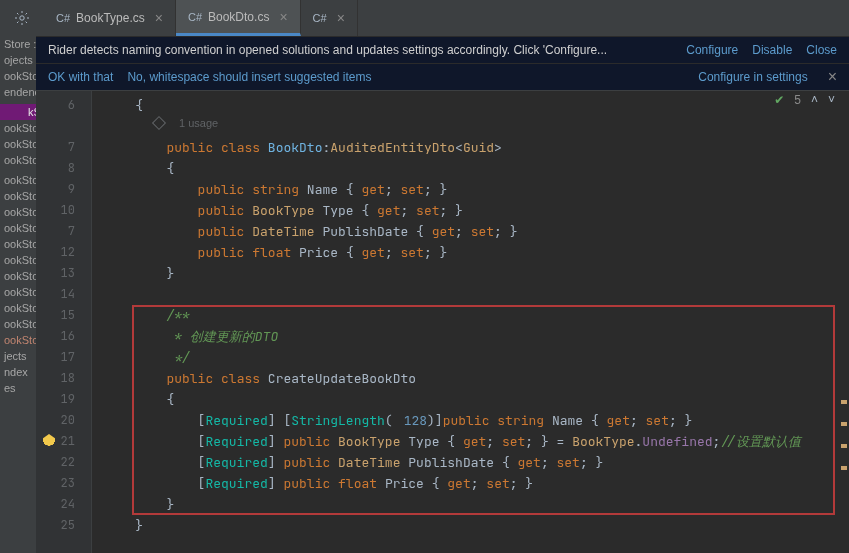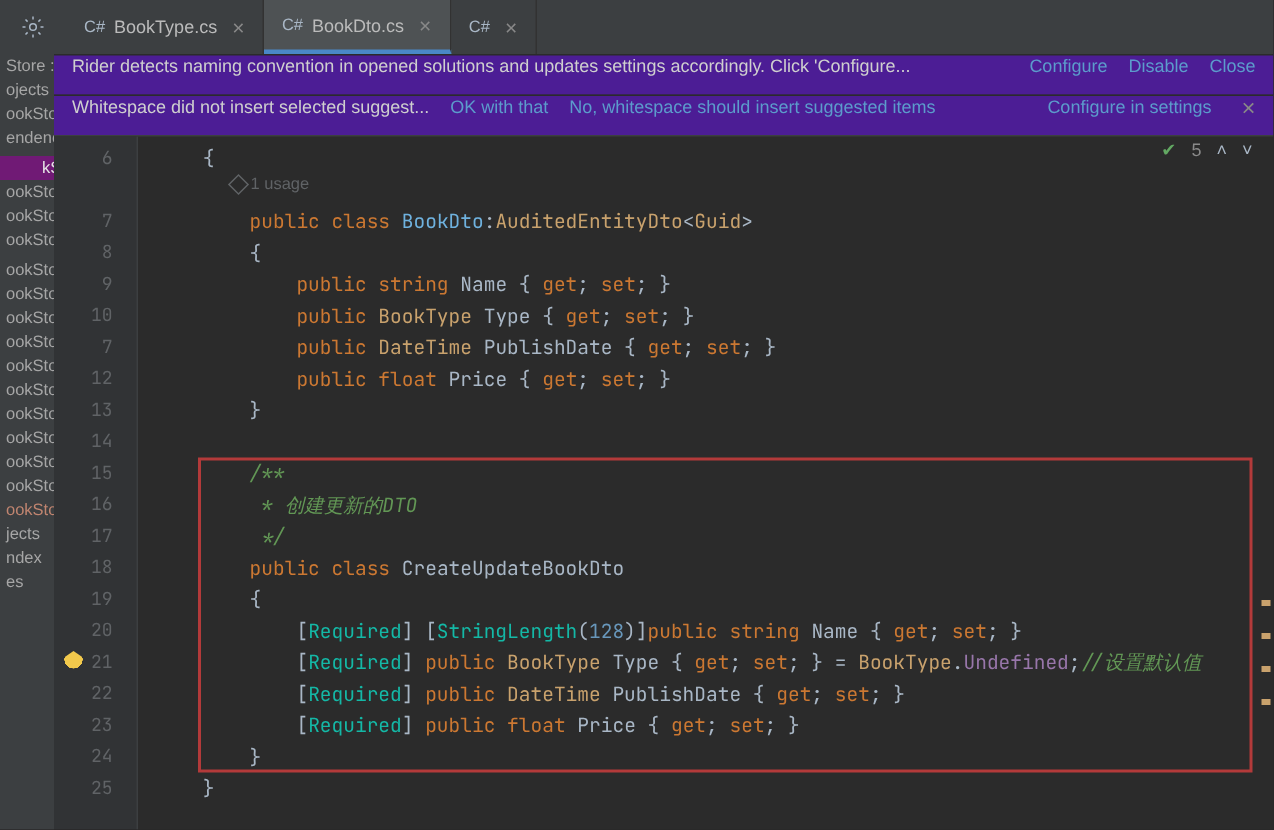--- a/index.html
+++ b/index.html
@@ -38,23 +38,23 @@
   }
   .tab.active { background:#4e5254; border-bottom: 3px solid #4a88c7; }
   .tab .cs-badge {
     color: #a9b7c6; font-size: 11px; font-weight: 400;
     display:inline-flex; align-items:center; gap:3px;
   }
   .tab .close { color: #888; font-size: 14px; margin-left: 4px; line-height: 1; }
   
   .banner {
     height: 27px;
-    background: #4c1d95;
+    background: #0f172a;
     border-top: 1px solid #2b2b2b;
-    display: flex; 
+    display: flex; align-items: center;
     padding: 0 12px 0 48px;
     font-size: 12px;
     color: #cfcfcf;
     gap: 14px;
     position: relative;
   }
   .banner .msg { flex: 0 0 auto; white-space: nowrap; overflow: hidden; text-overflow: ellipsis; }
   .banner .link { color: #5c9bcc; cursor: pointer; }
   .banner .spacer { flex: 1; }
   .banner .dismiss { color: #888; font-size: 16px; cursor: pointer; margin-left: 6px; }
@@ -108,32 +108,32 @@
     flex: 1;
     font-family: "JetBrains Mono", Consolas, monospace;
     font-size: 13px;
     padding-top: 4px;
     position: relative;
   }
   .line { height: 21px; line-height: 21px; white-space: pre; padding-left: 12px; }
   .usage-lens {
     position: absolute; top: 26px; left: 62px;
     color: #606366; font-size: 11px; font-family: "Segoe UI", Arial;
-    display:flex; align-items:center; gap:3px;
+    display:flex; align-items:center; gap:15px;
   }
   .usage-lens .ico {
     width: 10px; height: 10px; border: 1px solid #606366; display:inline-block;
     transform: rotate(45deg);
   }
   .kw { color:#cc7832; }
   .type { color:#c9a26d; }
   .ident { color:#6fb2df;text-align:right; }
   .method { color:#a9b7c6; }
   .punc { color:#a9b7c6; }
-  .num { color:#6897bb; }
+  .num { color:#6897bb;margin-left:11px; }
   .comment { color:#629755; font-style: italic; }
   .annot { color:#14b8a6; }
   .prop { color:#9876aa;margin-top:24px; }
   .ok-region {
     position: absolute;
     border: 2px solid #b33a3a;
     pointer-events: none;
   }
   
   .topstatus {
@@ -180,21 +180,20 @@
 </div>
 
 <div class="banner">
   <span class="msg">Rider detects naming convention in opened solutions and updates settings accordingly. Click 'Configure...</span>
   <span class="spacer"></span>
   <span class="link">Configure</span>
   <span class="link">Disable</span>
   <span class="link">Close</span>
 </div>
 <div class="banner banner2">
-  <span class="msg">Whitespace did not insert selected suggest...</span>
   <span class="link">OK with that</span>
   <span class="link">No, whitespace should insert suggested items</span>
   <span class="spacer"></span>
   <span class="link">Configure in settings</span>
   <span class="dismiss">×</span>
 </div>
 
 <div class="left-strip" id="leftstrip">
     <div class="row">Store  : T</div>
     <div class="row">ojects</div>

